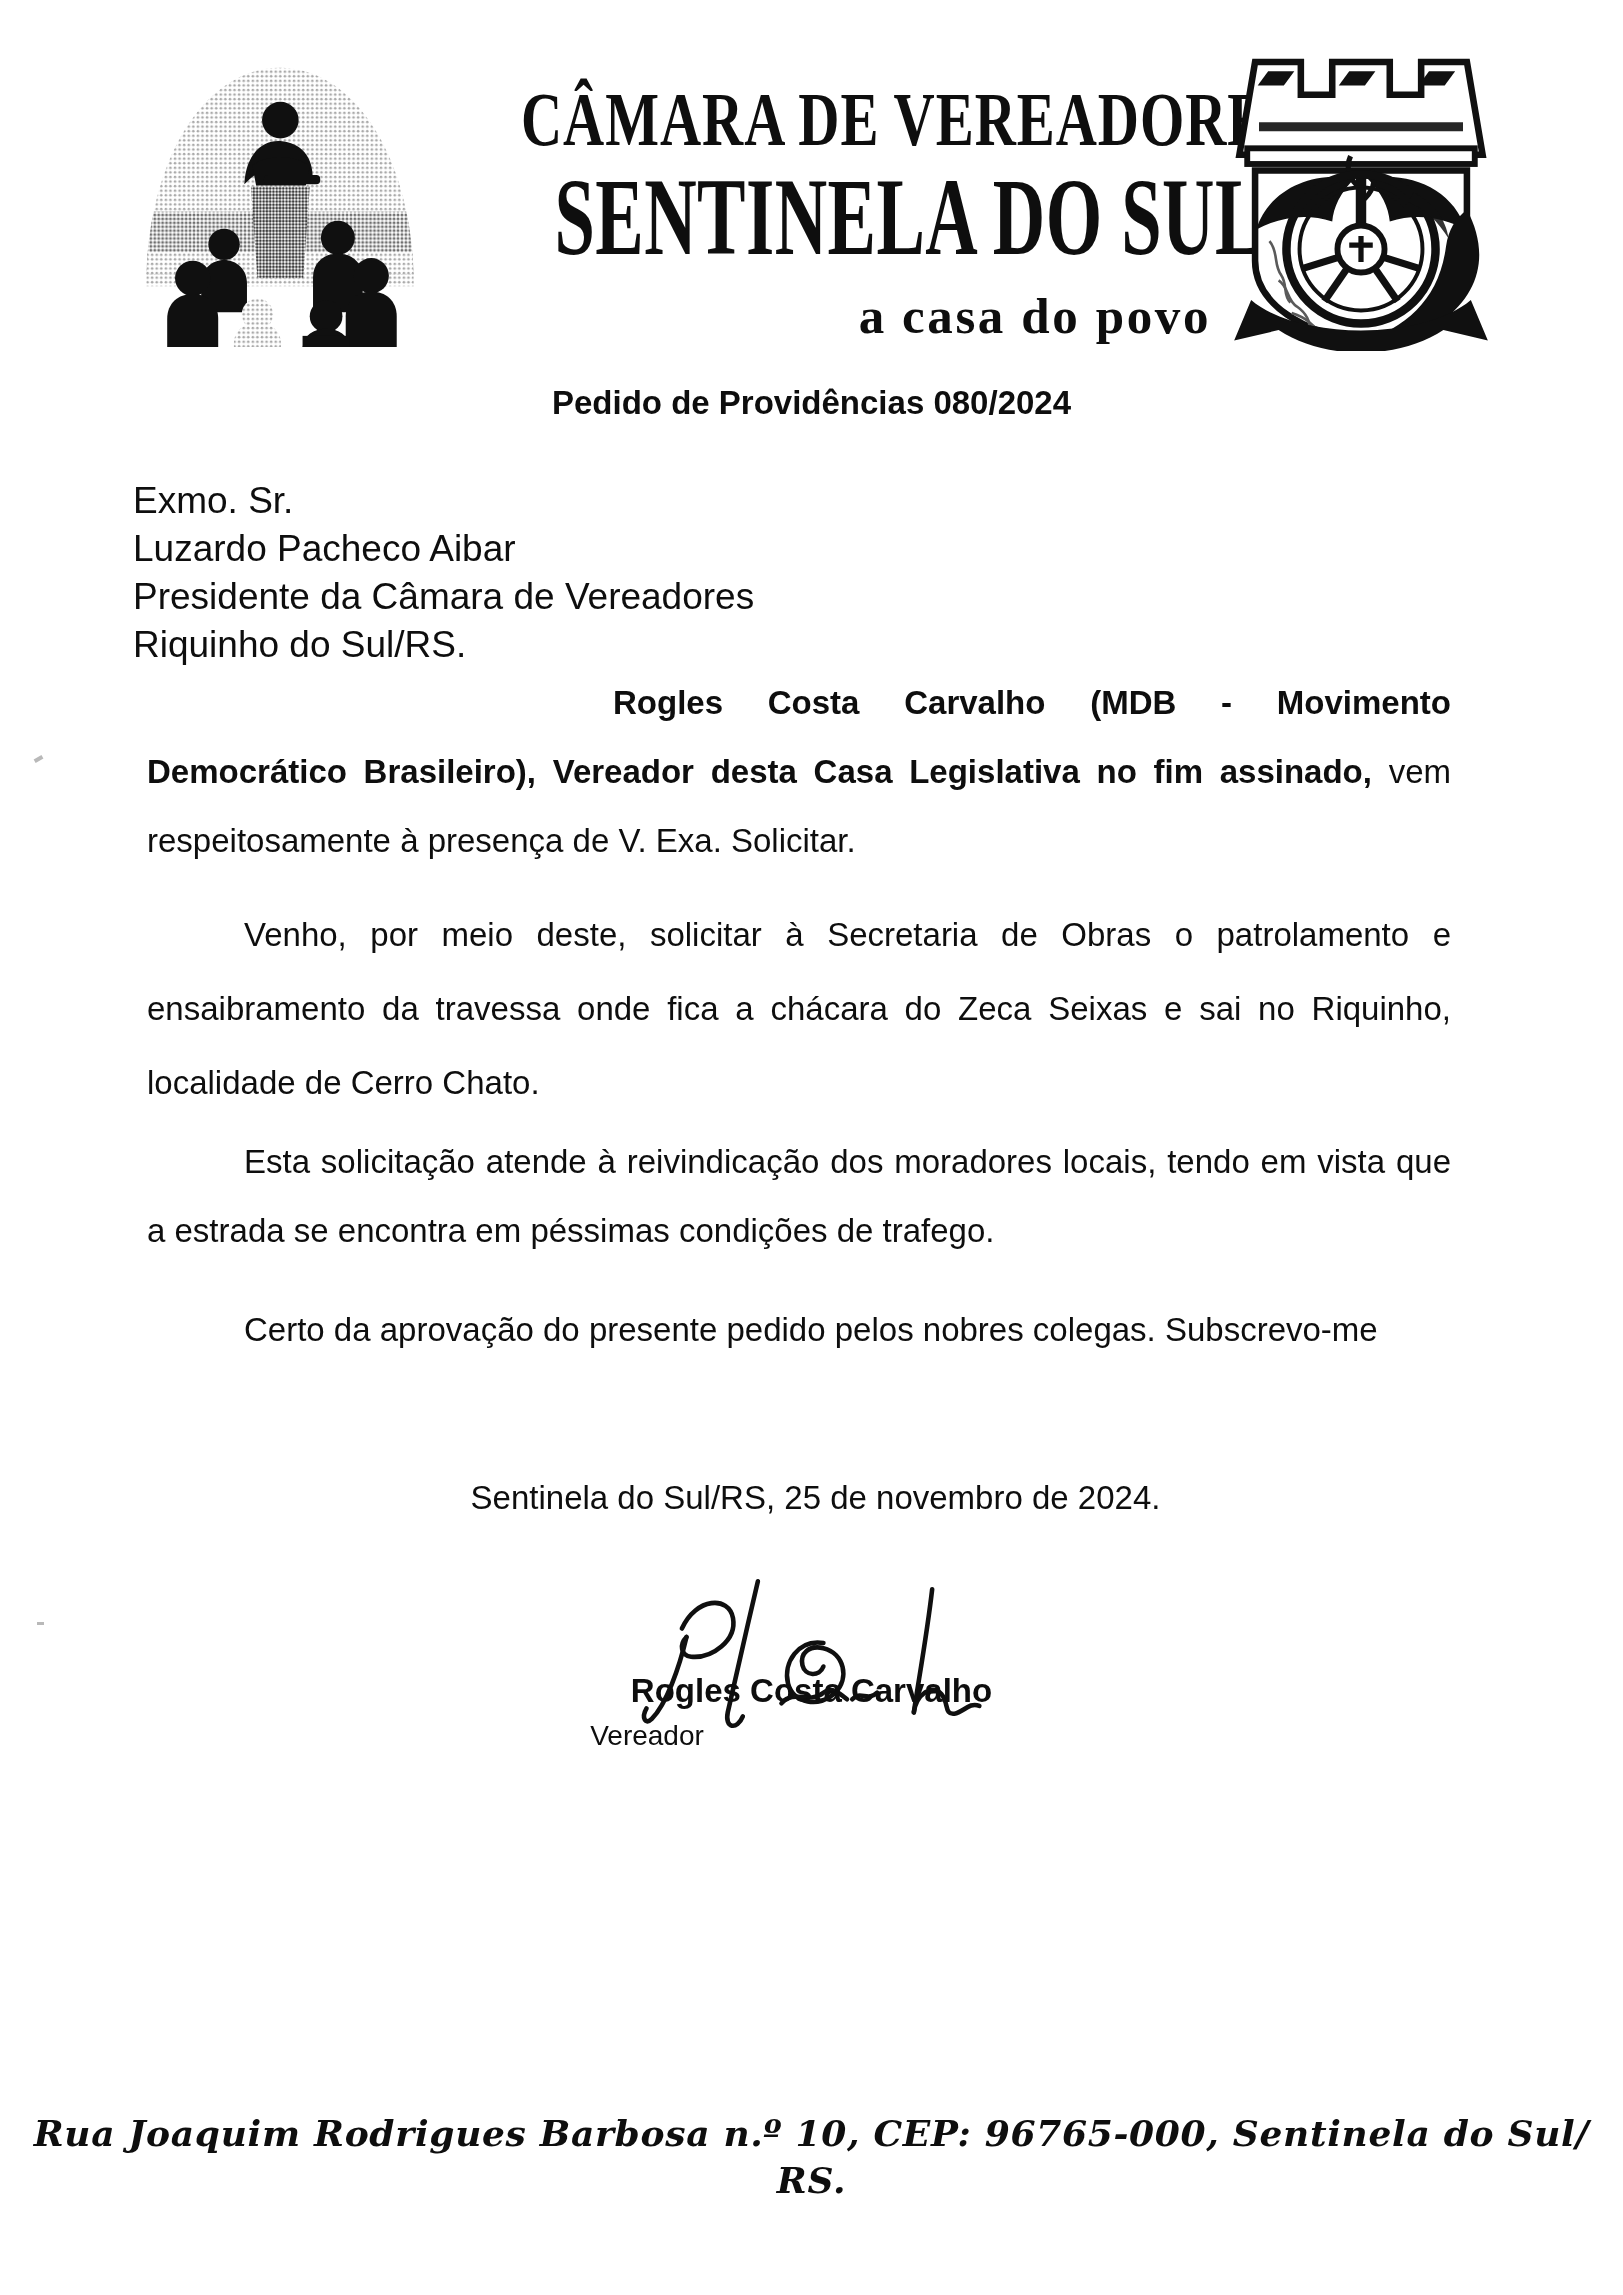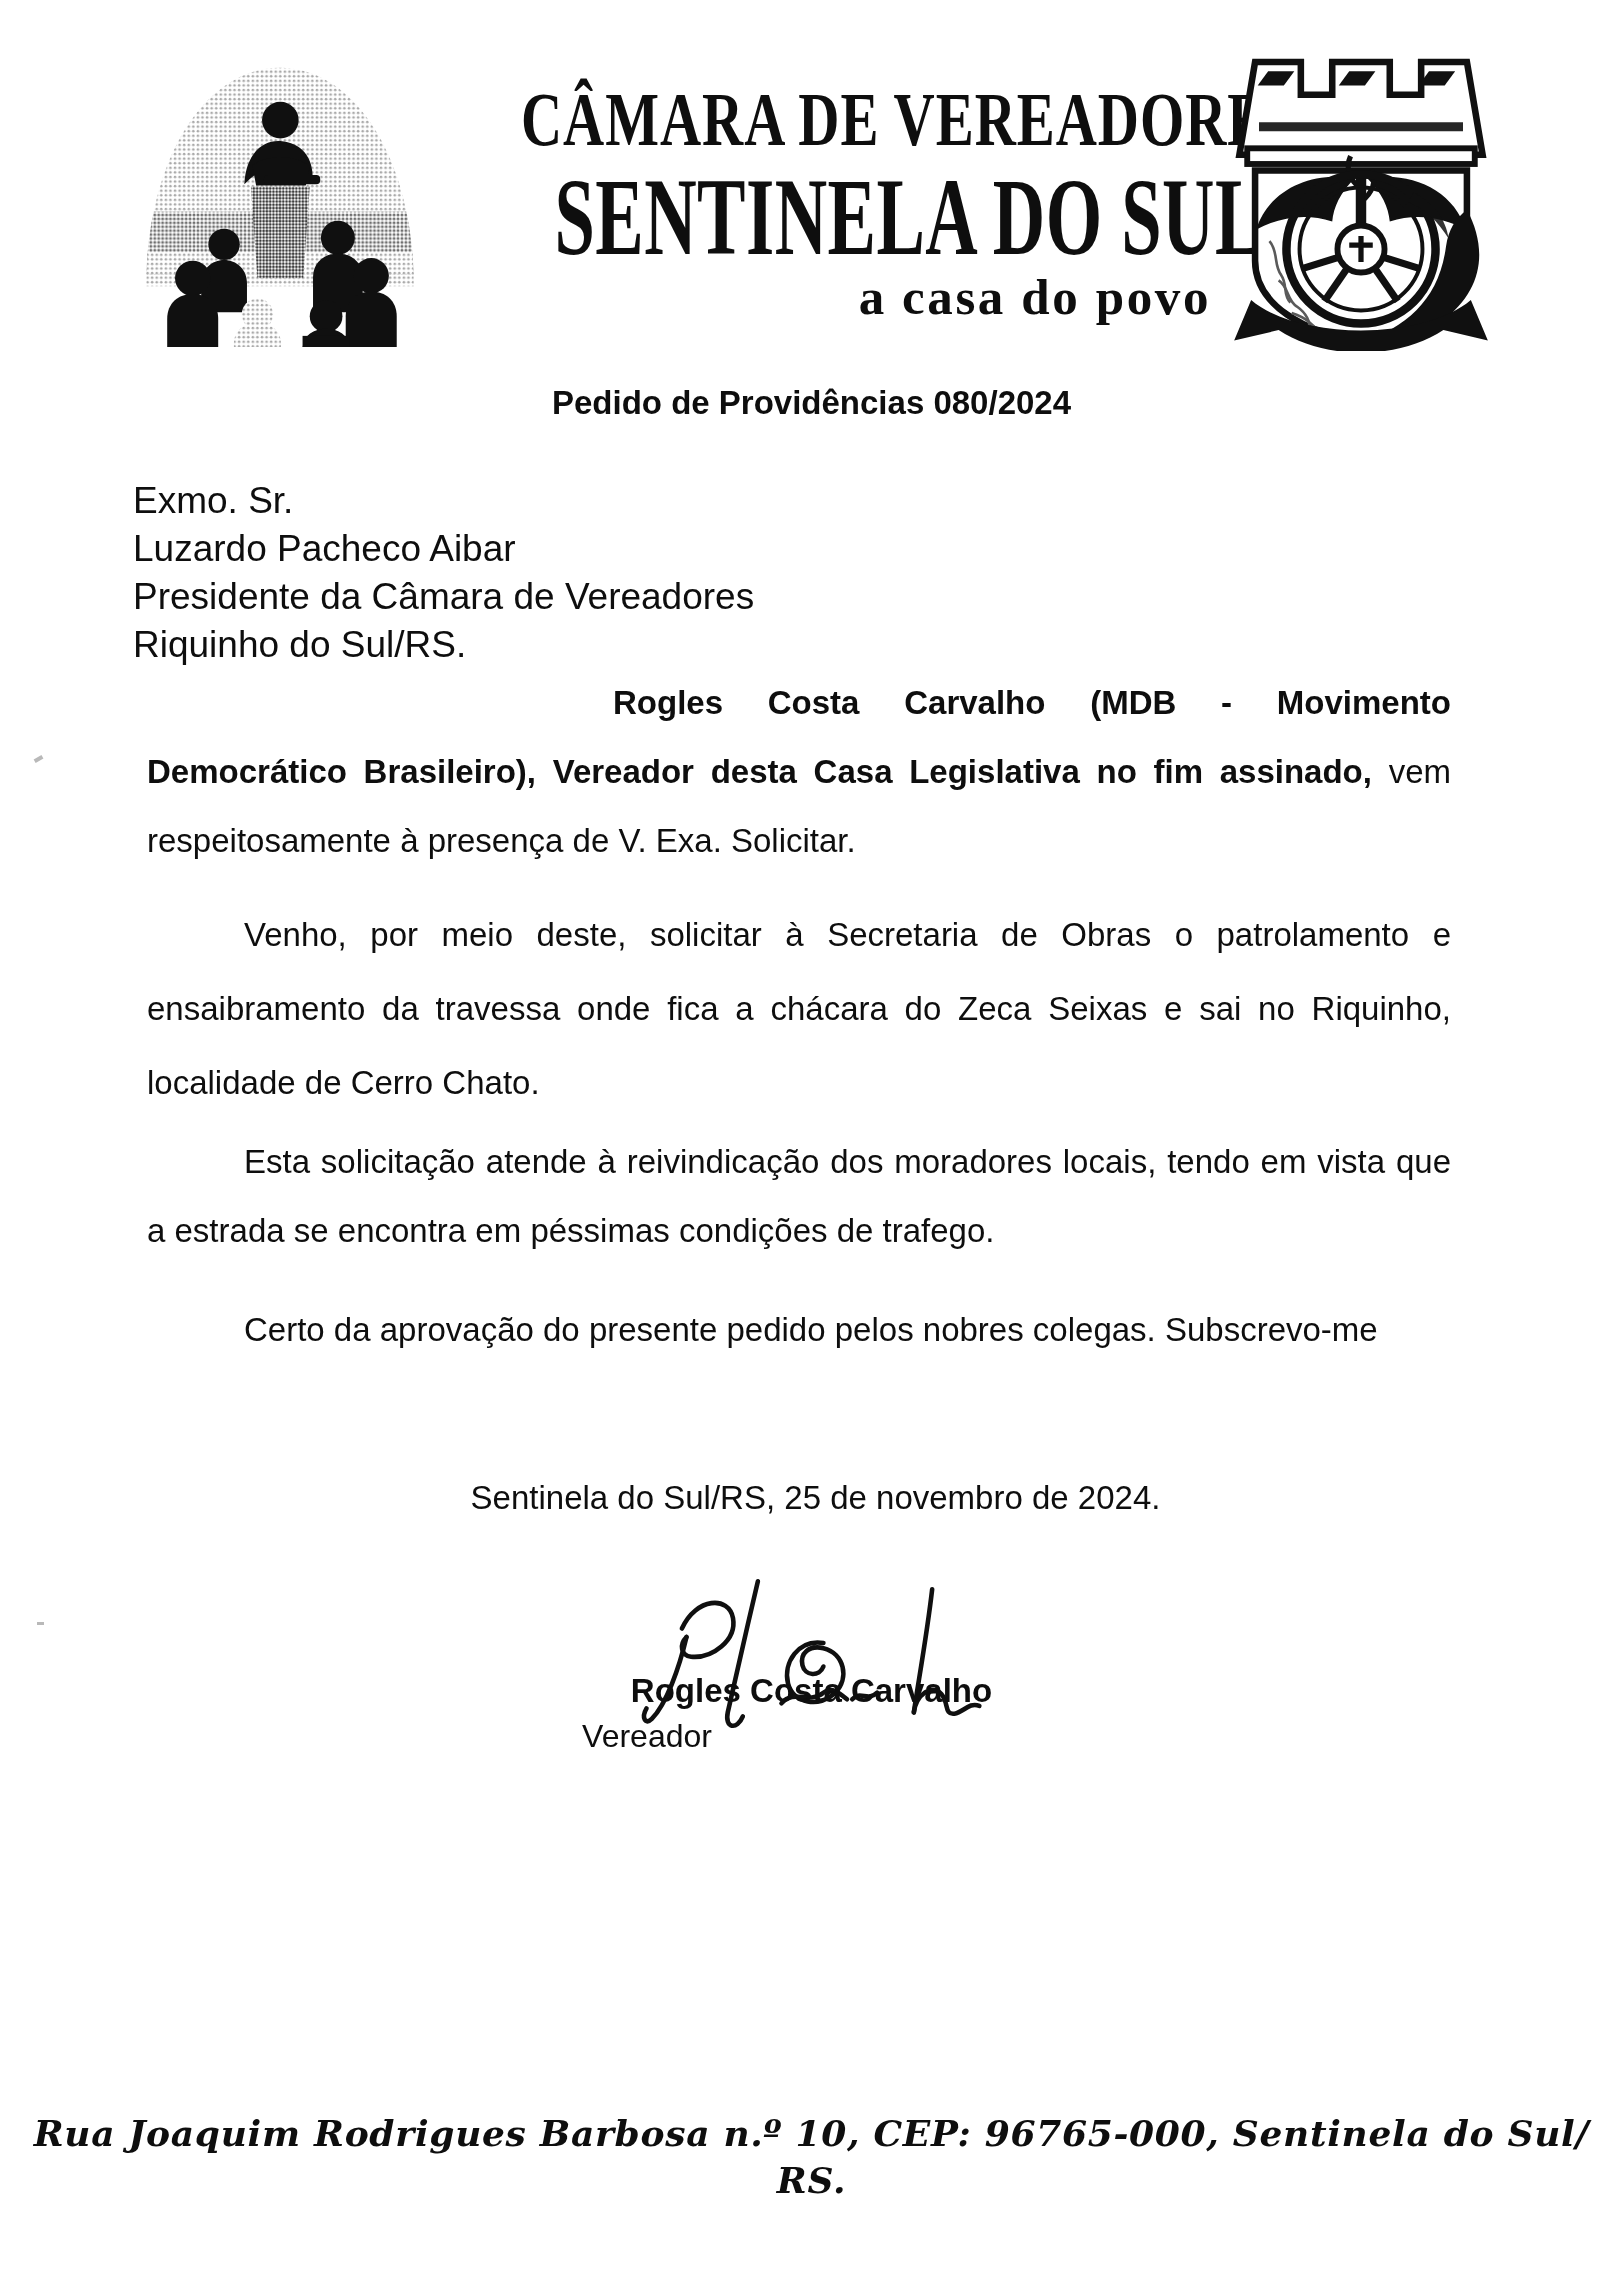--- a/index.html
+++ b/index.html
@@ -23,21 +23,21 @@
     white-space:nowrap;
   }
   .org2{
     position:absolute;left:0;top:160px;width:838px;
     font-family:"Liberation Serif",serif;font-weight:bold;
     font-size:110px;line-height:1.05;letter-spacing:0.7px;
     transform:scaleX(.66);transform-origin:50% 50%;
     white-space:nowrap;
   }
   .org3{
-    position:absolute;right:39px;top:272px;
+    position:absolute;right:39px;top:291px;
     font-family:"Liberation Serif",serif;font-weight:bold;
     font-size:51px;line-height:1;letter-spacing:2.6px;
     white-space:nowrap;
   }
   
   .doc-title{
     position:absolute;left:0;top:382px;width:1623px;
     text-align:center;font-weight:bold;font-size:33px;line-height:42px;
   }
   .addressee{
@@ -60,21 +60,21 @@
     position:absolute;left:4px;top:1477px;width:1623px;
     text-align:center;font-size:33px;line-height:42px;
   }
   .sig-svg{position:absolute;left:619px;top:1563px;width:380px;height:190px;}
   .sig-name{
     position:absolute;left:0;top:1670px;width:1623px;
     text-align:center;font-weight:bold;font-size:33px;line-height:42px;
   }
   .sig-role{
     position:absolute;left:0;top:1715px;width:1294px;
-    text-align:center;font-size:32px;line-height:42px;
+    text-align:center;font-size:28px;line-height:42px;
   }
   .footer1,.footer2{
     position:absolute;left:0;width:1623px;text-align:center;
     font-family:"DejaVu Serif","Liberation Serif",serif;
     font-style:italic;font-weight:bold;
     font-size:36px;line-height:47px;letter-spacing:0.7px;
   }
   .footer1{top:2102px;margin-top:8px;}
   .footer2{top:2152px;}
   .speck{position:absolute;background:#b9b9b9;}

